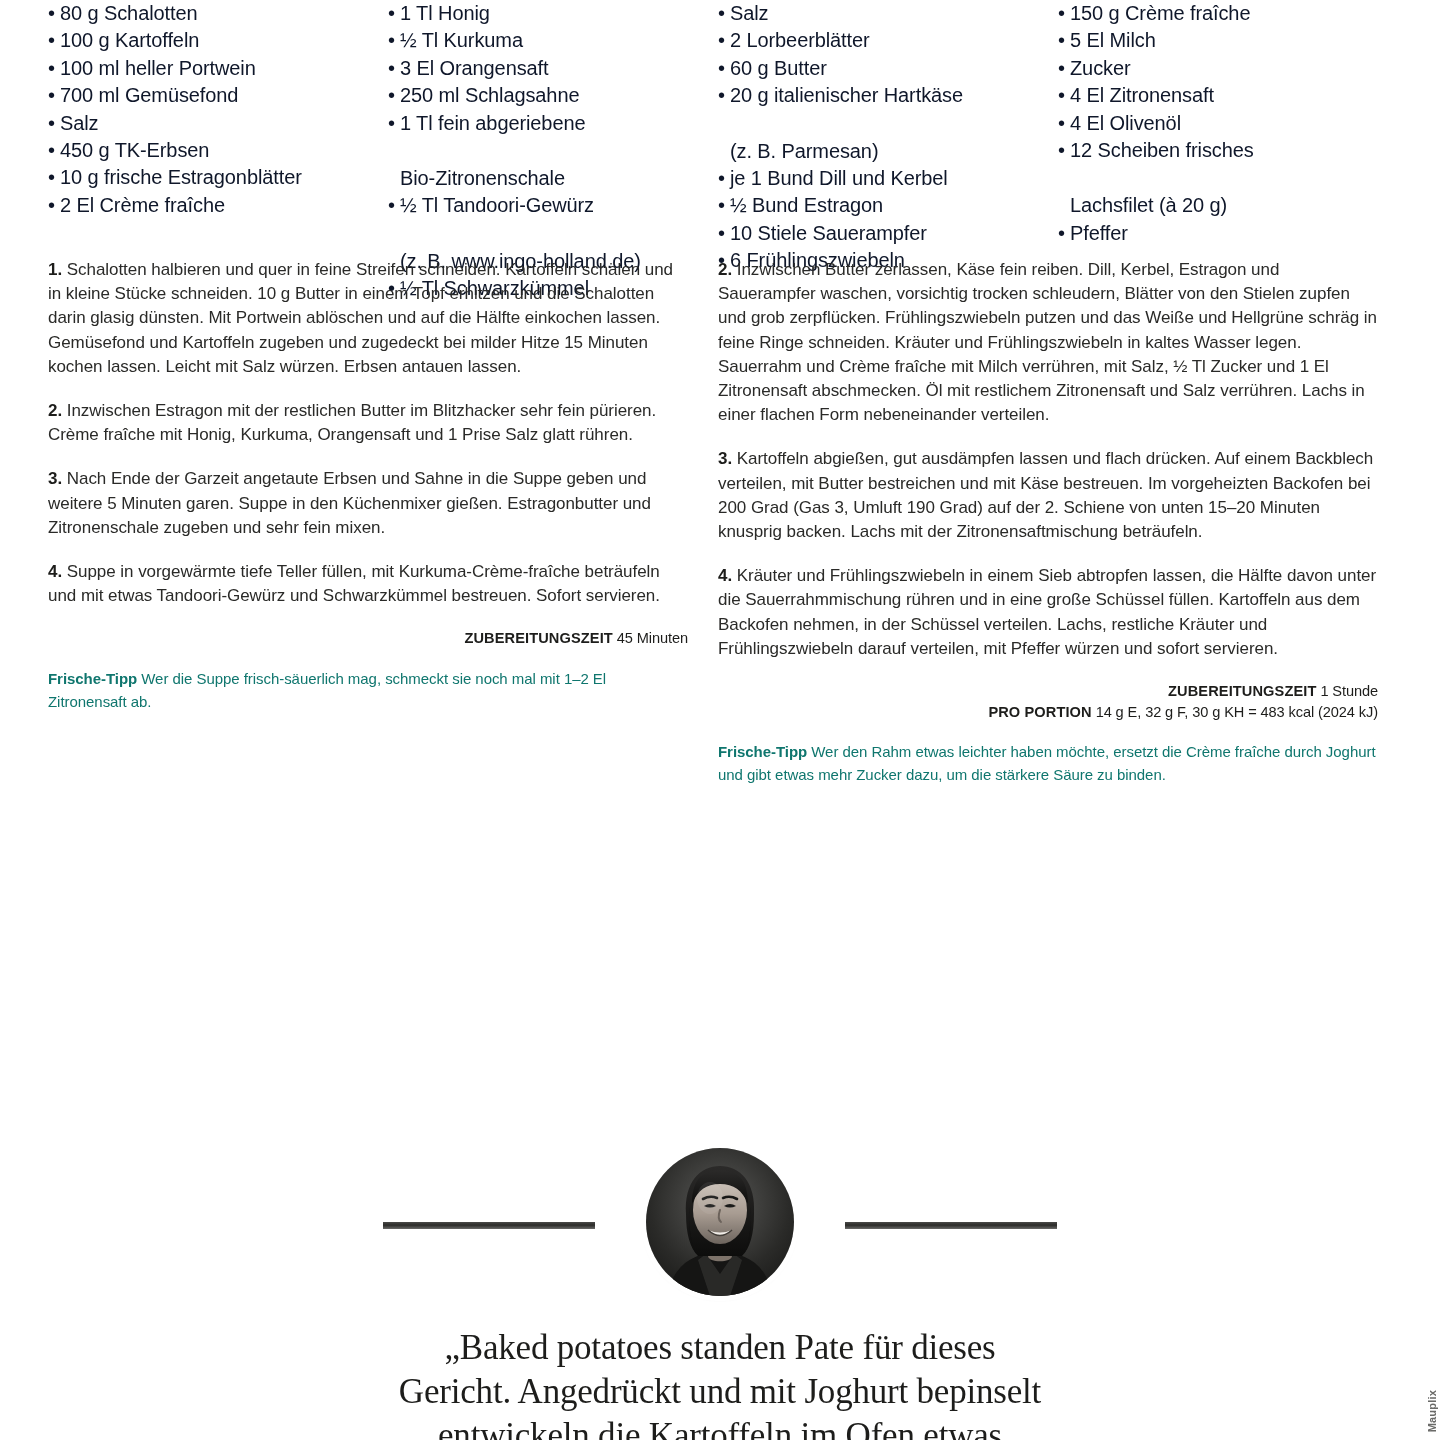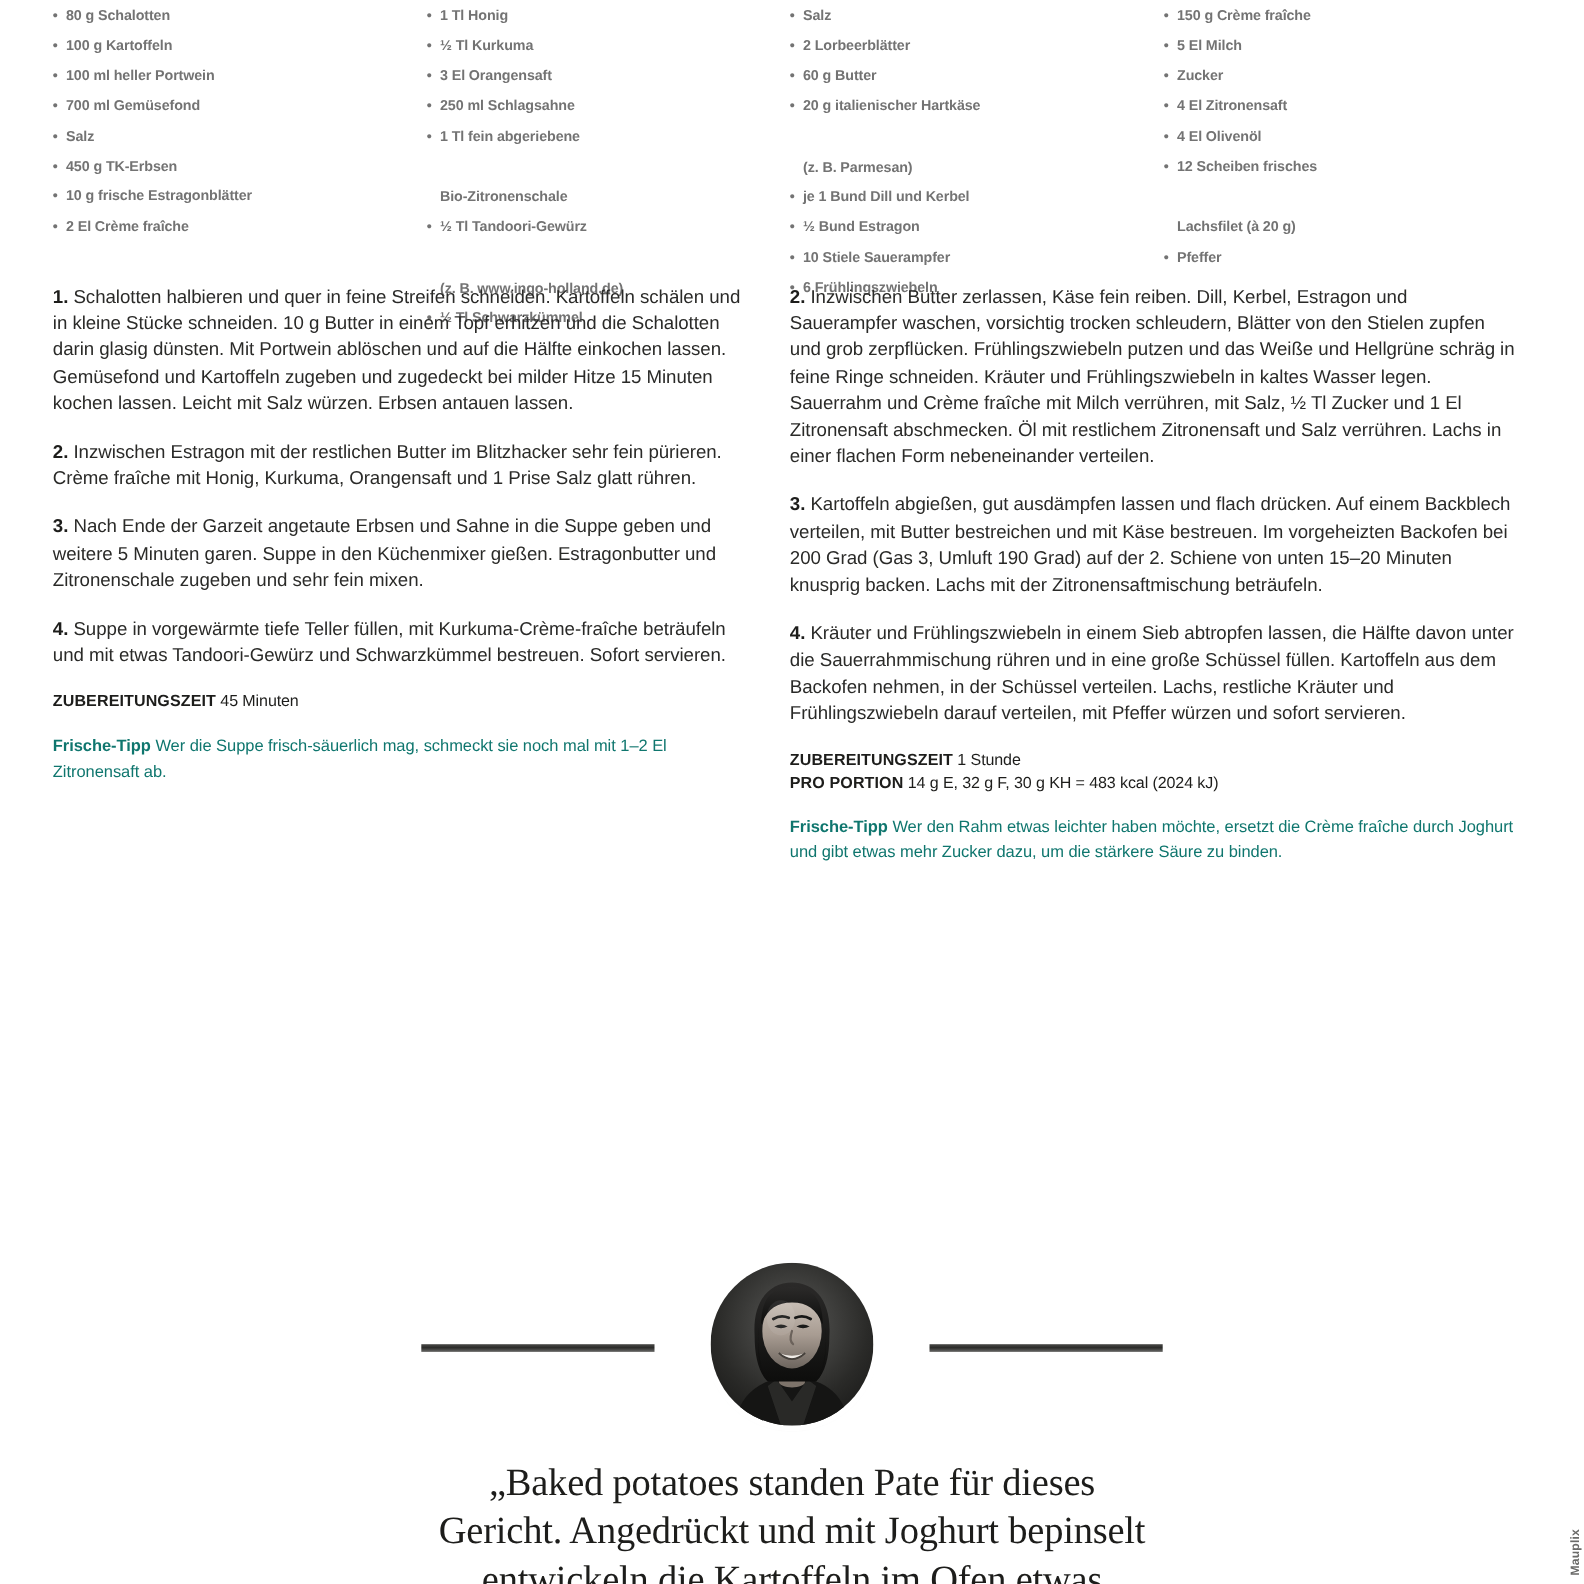--- a/index.html
+++ b/index.html
@@ -18,43 +18,43 @@
   .col{position:absolute;top:0;}
   .col-left{left:48px;width:640px;}
   .col-right{left:718px;width:660px;}
 
   
   .ing-block{display:flex;gap:0;height:258px;}
   .ing-list{list-style:none;margin:0;padding:0;}
   .ing-list.a{width:340px;}
   .ing-list.b{width:300px;}
   .ing-list li{
-    font-size:13px;
-    font-weight:700;
+    font-size:20px;
+    font-weight:400;
     line-height:27.4px;
     letter-spacing:-0.1px;
-    color:#737373;
+    color:#0f172a;
     white-space:nowrap;
   }
   .ing-list li .bullet{display:inline-block;width:12px;}
   .ing-list li.cont{padding-left:12px;margin-top:28px;}
 
   
   .steps{margin-top:0;}
   .step{
     font-size:17px;
     line-height:24.2px;
     margin:0 0 20px 0;
     letter-spacing:-0.05px;
     color:#2a2a28;
   }
   .step .num{font-weight:700;color:#1d1d1b;}
 
   
-  .meta{margin-top:4px;margin-bottom:18px;}
+  .meta{margin-top:4px;margin-bottom:18px;text-align:right;}
   .meta-line{
     font-size:14.6px;
     line-height:20.5px;
     letter-spacing:-0.1px;
     color:#1d1d1b;
   }
   .meta-line .lbl{font-weight:700;letter-spacing:0.1px;}
 
   
   .tip{

